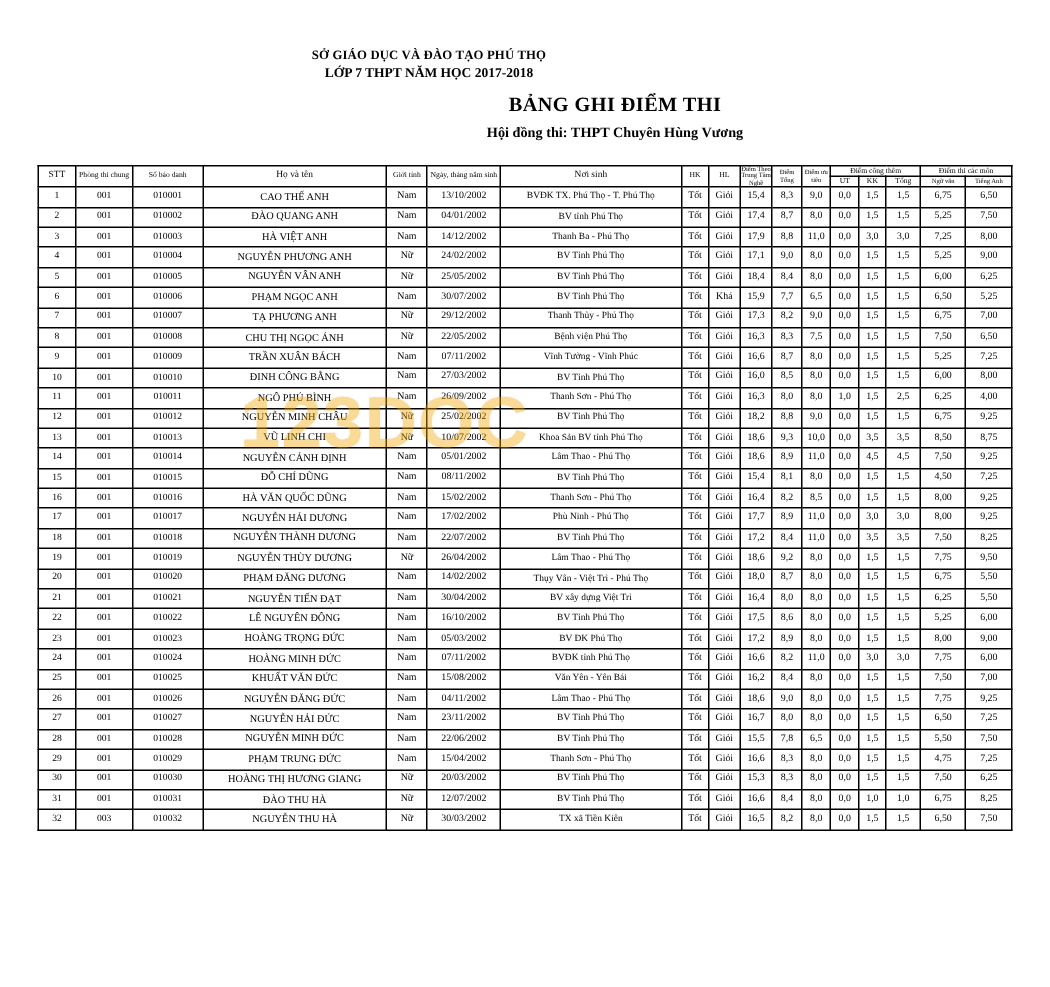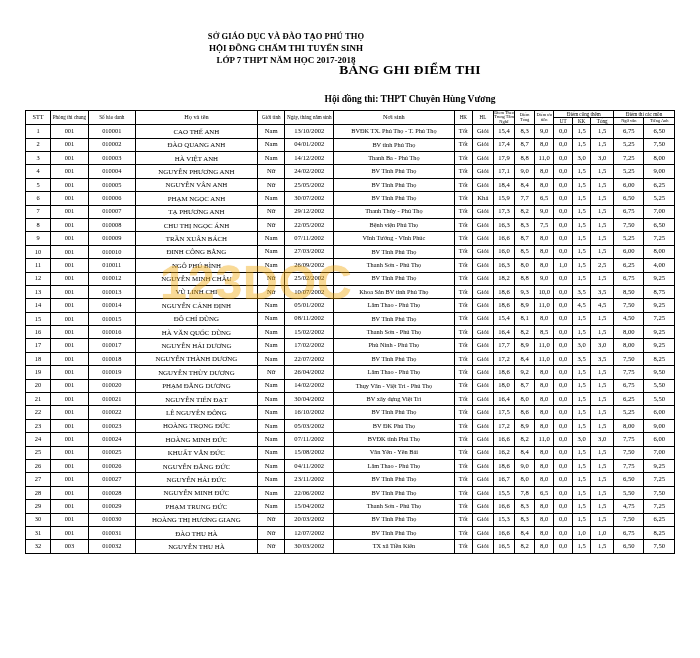--- a/index.html
+++ b/index.html
@@ -14,21 +14,21 @@
   .page{position:relative;width:700px;height:658px;}
 
   
   .hdr{position:absolute;top:30px;left:0;width:572px;text-align:center;}
   .hdr .l1{font-size:8.5px;font-weight:bold;letter-spacing:.1px;line-height:12px;}
   .hdr .l2{font-size:9px;font-weight:bold;line-height:12px;}
   .hdr .l3{font-size:9px;font-weight:bold;line-height:12px;}
 
   .title{position:absolute;top:62px;left:0;width:700px;text-align:center;}
   .title .t1{font-size:13.5px;font-weight:bold;letter-spacing:.3px;margin-left:120px;}
-  .title .t2{font-size:9.5px;font-weight:bold;margin-left:120px;margin-top:16px;}
+  .title .t2{font-size:9.5px;font-weight:bold;margin-left:120px;margin-top:6px;}
 
   
   table.grid{
     position:absolute;
     top:110px;left:25px;
     border-collapse:collapse;
     font-size:6.6px;
     width:650px;
   }
   table.grid td, table.grid th{
@@ -73,21 +73,20 @@
     margin-top:-4px;
   }
 </style>
 </head>
 <body>
 
 <div class="page">
 
   <div class="hdr">
     <div class="l1">SỞ GIÁO DỤC VÀ ĐÀO TẠO PHÚ THỌ</div>
-    <div class="l2">HỘI ĐỒNG CHẤM THI TUYỂN SINH</div>
     <div class="l3">LỚP 7 THPT NĂM HỌC 2017-2018</div>
   </div>
 
   <div class="title">
     <div class="t1">BẢNG GHI ĐIỂM THI</div>
     <div class="t2">Hội đồng thi: THPT Chuyên Hùng Vương</div>
   </div>
 
   <table class="grid">
     <thead>

